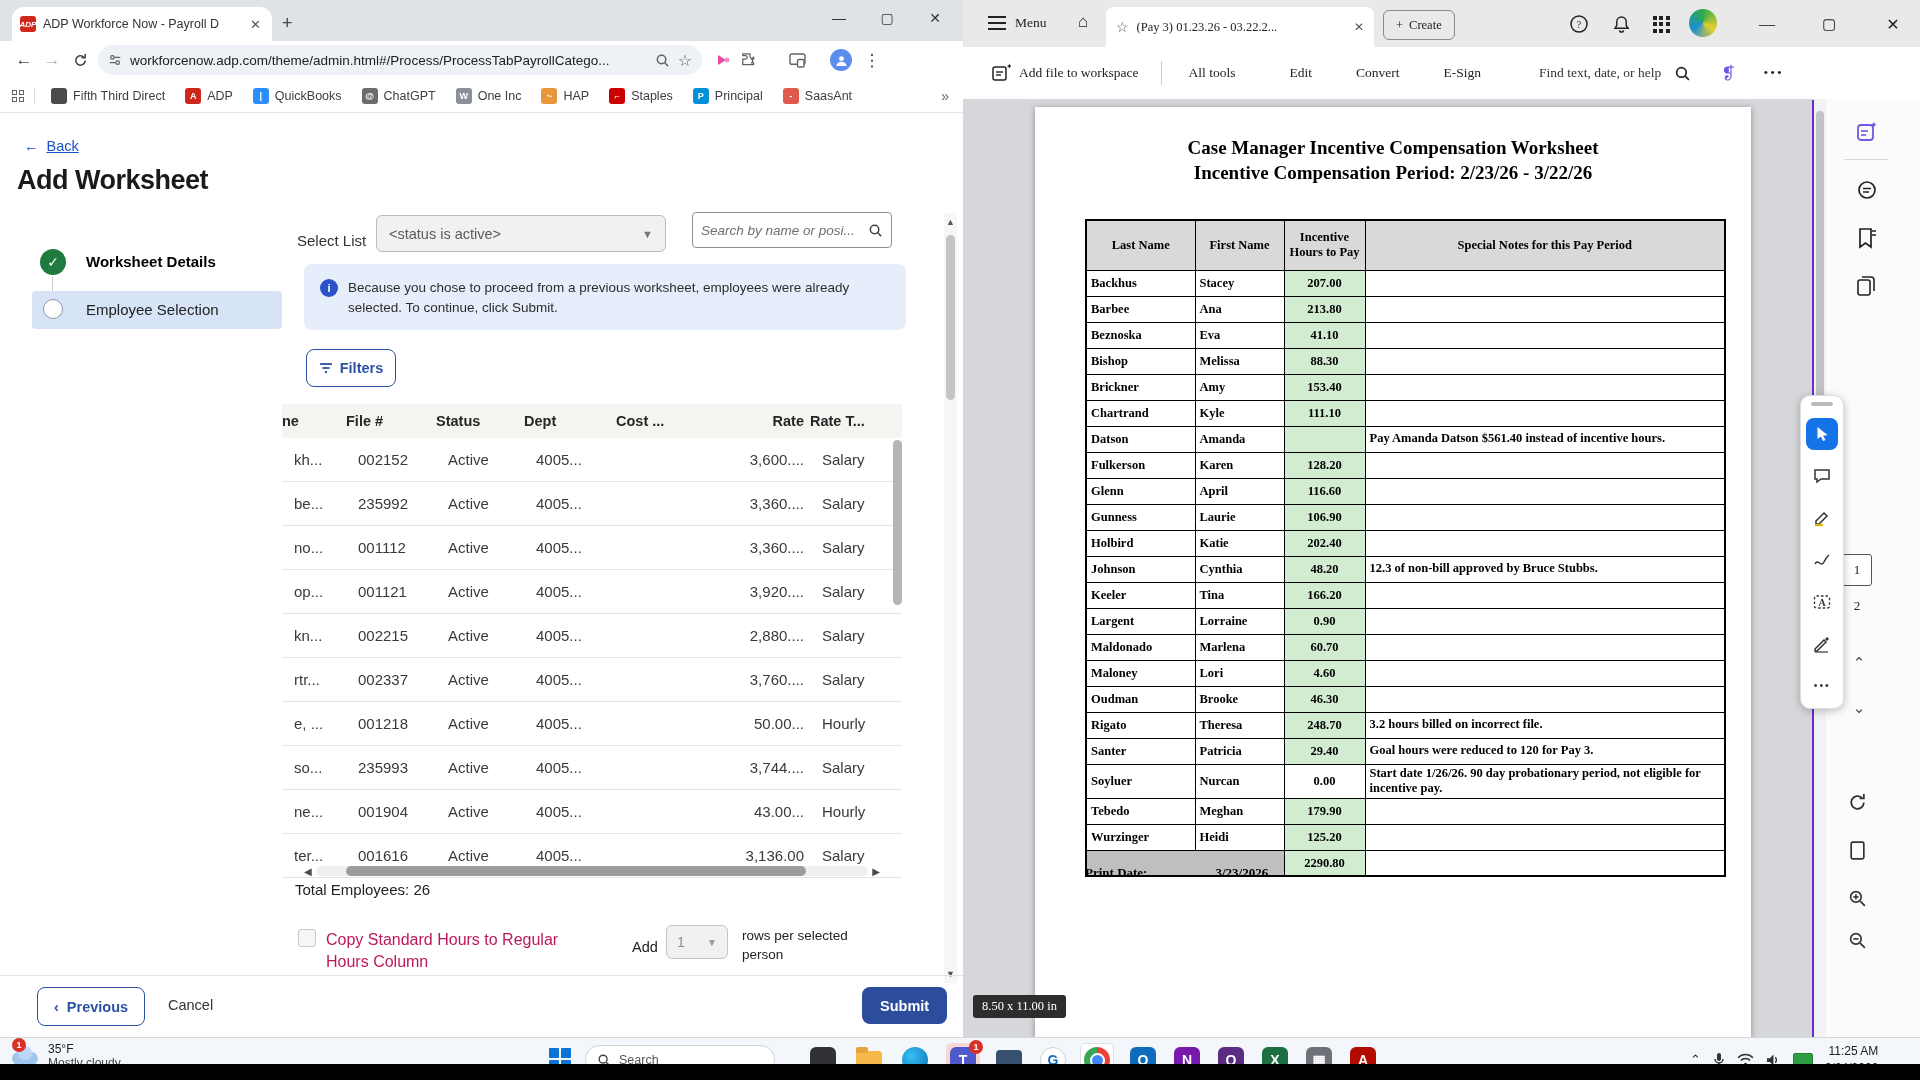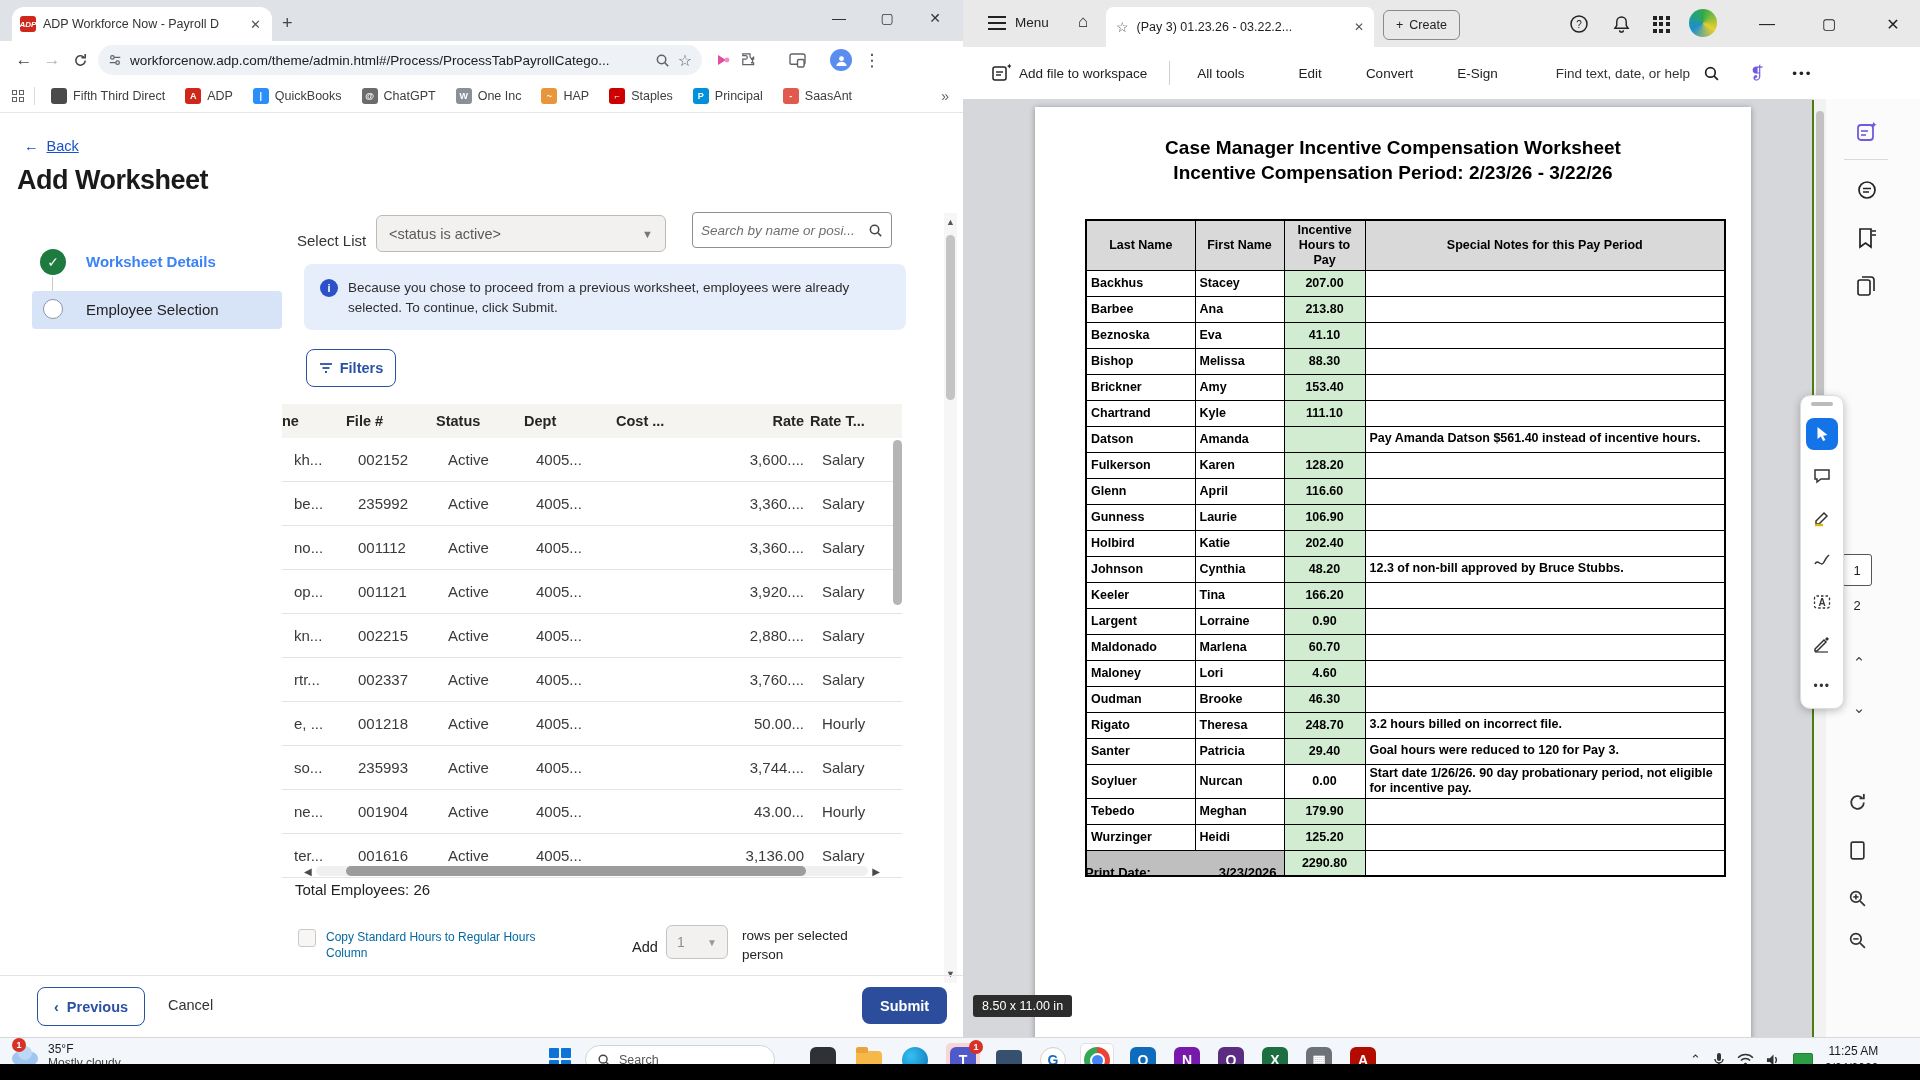--- a/index.html
+++ b/index.html
@@ -36,21 +36,21 @@
   .appgrid i{width:5px;height:5px;border:1.6px solid #5f6368;box-sizing:border-box;display:block;}
 
   
   #adp-content{left:0;top:113px;width:963px;height:924px;background:#fff;}
   #back-link{left:24px;top:25px;display:flex;gap:8px;align-items:center;color:#1a51cd;font-size:14.5px;}
   #back-link .txt{text-decoration:underline;}
   #adp-title{left:17px;top:52px;font-size:27px;font-weight:bold;color:#1a1a1a;letter-spacing:-0.5px;}
   .step-check{left:40px;top:136px;width:26px;height:26px;border-radius:50%;background:#1f7a3f;color:#fff;
     display:flex;align-items:center;justify-content:center;font-size:14px;}
   .step-line{left:52px;top:164px;width:1px;height:14px;background:#c9c9c9;}
-  .step1-lbl{left:86px;top:140px;font-size:15px;font-weight:bold;color:#3b82f6;}
+  .step1-lbl{left:86px;top:140px;font-size:15px;font-weight:bold;color:#000000;}
   .step-active{left:32px;top:178px;width:250px;height:38px;background:#d7e4f8;border-radius:4px;}
   .step-radio{left:43px;top:186px;width:20px;height:20px;border-radius:50%;background:#fff;border:1.5px solid #8a97a8;box-sizing:border-box;}
   .step2-lbl{left:86px;top:188px;font-size:15px;font-weight:normal;color:#222;}
 
   #sel-label{left:297px;top:119px;font-size:15px;color:#333;}
   #sel-dd{left:376px;top:102px;width:290px;height:37px;background:#f2f1ef;border:1px solid #bdbbb6;border-radius:6px;
     display:flex;align-items:center;padding:0 12px;box-sizing:border-box;font-size:14.5px;color:#5a5a5a;}
   #sel-dd .car{margin-left:auto;color:#777;font-size:11px;}
   #emp-search{left:692px;top:99px;width:200px;height:36px;background:#fff;border:1px solid #8f8f8f;border-radius:4px;
     display:flex;align-items:center;padding:0 8px;box-sizing:border-box;gap:6px;}
@@ -77,35 +77,35 @@
   #tbl-hscroll{left:300px;top:752px;width:584px;height:12px;display:flex;align-items:center;}
   #tbl-hscroll .tk{flex:1;height:10px;background:#f0f0f0;border-radius:5px;position:relative;}
   #tbl-hscroll .th{position:absolute;left:30px;width:460px;height:10px;background:#9c9c9c;border-radius:5px;}
   .harrow{font-size:10px;color:#4a4a4a;padding:0 4px;}
   #pane-scroll{left:944px;top:100px;width:13px;height:770px;background:#f6f6f6;}
   #pane-scroll .thumb{position:absolute;left:2px;top:22px;width:9px;height:165px;background:#c4c4c4;border-radius:5px;}
   #pane-scroll .ar{position:absolute;left:0;width:13px;text-align:center;font-size:9px;color:#555;}
 
   #total-emp{left:295px;top:768px;font-size:15px;color:#222;}
   #copy-check{left:298px;top:816px;width:18px;height:18px;border:1.5px solid #c9c9c9;background:#f7f6f4;border-radius:3px;box-sizing:border-box;}
-  #copy-lbl{left:326px;top:816px;width:240px;font-size:12px;color:#0369a1;line-height:1.35;}
+  #copy-lbl{left:326px;top:816px;width:240px;font-size:16px;color:#be185d;line-height:1.35;}
   #add-lbl{left:632px;top:826px;font-size:14.5px;color:#222;}
   #add-dd{left:666px;top:812px;width:62px;height:34px;background:#f2f1ef;border:1px solid #c6c4c0;border-radius:6px;
     display:flex;align-items:center;padding:0 10px;box-sizing:border-box;font-size:14px;color:#8e8e8e;}
   #add-dd .car{margin-left:auto;font-size:10px;color:#999;}
   #rows-lbl{left:742px;top:814px;width:150px;font-size:13.5px;color:#222;line-height:1.4;}
   #adp-divider{left:0px;top:862px;width:963px;height:1px;background:#e3e3e3;}
   #prev-btn{left:37px;top:874px;height:37px;padding:0 16px;border:1.5px solid #2b51a5;border-radius:8px;background:#fff;
     display:flex;align-items:center;gap:8px;color:#2b51a5;font-weight:bold;font-size:14.5px;}
   #cancel-btn{left:168px;top:884px;font-size:14.5px;color:#333;}
   #submit-btn{left:862px;top:874px;height:37px;padding:0 18px;background:#2c4d9c;border-radius:8px;
     display:flex;align-items:center;color:#fff;font-weight:bold;font-size:14.5px;}
 
   
-  #acro-win{left:963px;top:0;width:957px;height:1037px;background:#4d7c0f;}
+  #acro-win{left:963px;top:0;width:957px;height:1037px;background:#6d28d9;font-family:Liberation Serif, serif;}
   #acro-titlebar{left:0;top:0;width:957px;height:47px;background:#e9e9e9;}
   .hamb{left:25px;top:16px;width:18px;height:14px;display:flex;flex-direction:column;justify-content:space-between;}
   .hamb i{height:2.2px;background:#222;display:block;}
   #menu-lbl{left:52px;top:15px;font-size:13.5px;color:#222;}
   #acro-home{left:115px;top:12px;font-size:17px;color:#222;}
   #acro-tab{left:143px;top:7px;width:268px;height:40px;background:#fff;border-radius:8px 8px 0 0;
     display:flex;align-items:center;padding:0 10px;box-sizing:border-box;gap:8px;}
   #acro-tab .t{font-size:12.5px;color:#222;flex:1;white-space:nowrap;overflow:hidden;}
   #create-btn{left:420px;top:10px;height:28px;padding:0 12px;border:1px solid #8a8a8a;border-radius:6px;
     display:flex;align-items:center;gap:6px;font-size:12.5px;color:#222;}

